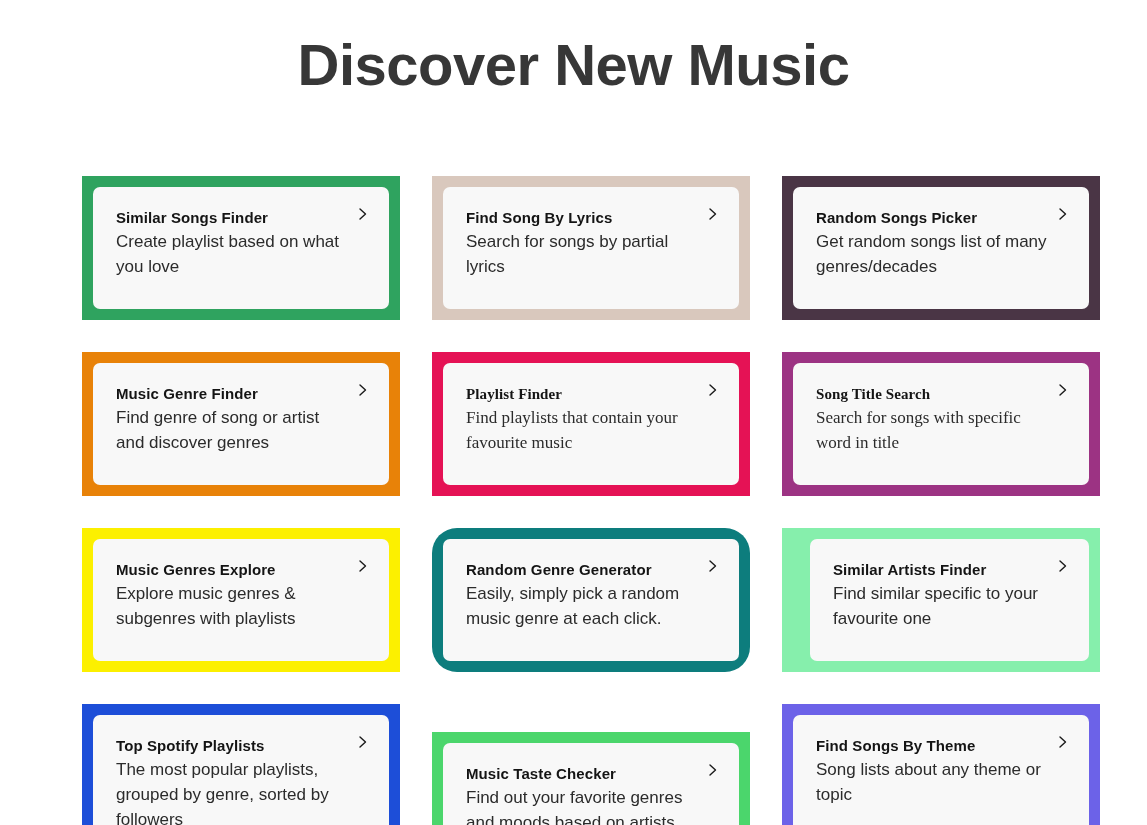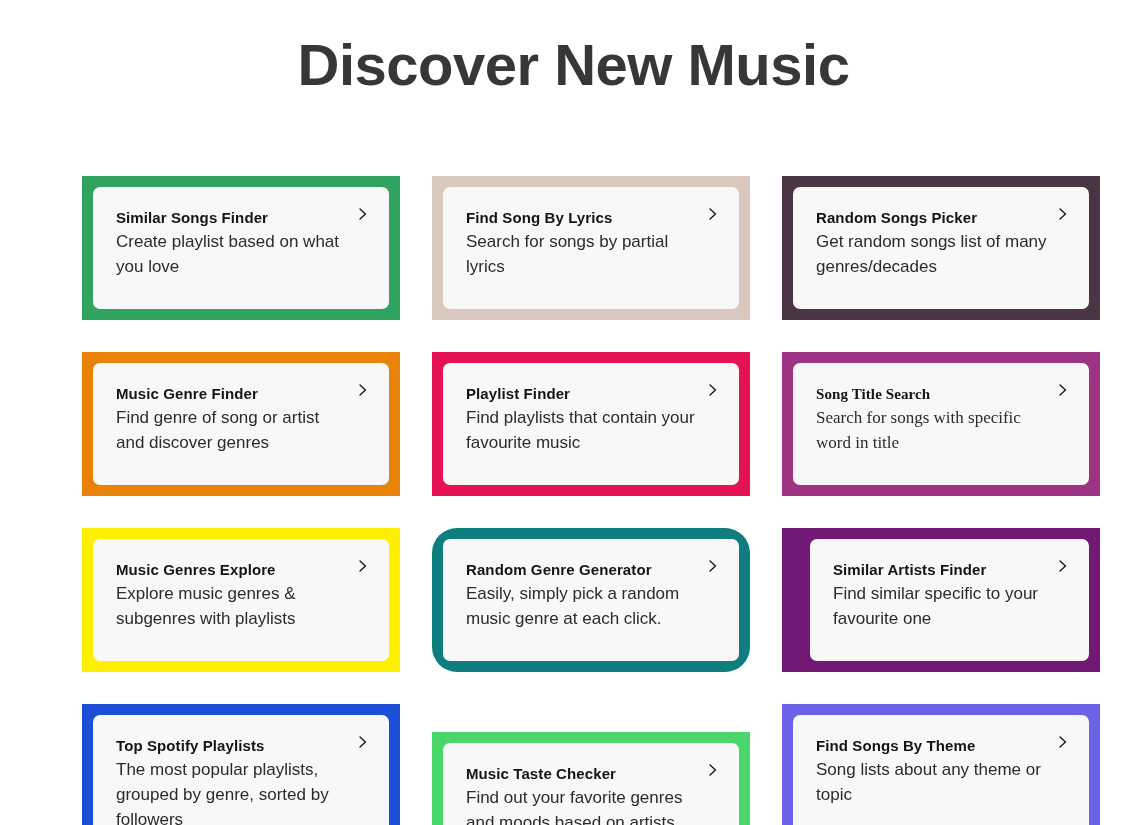--- a/index.html
+++ b/index.html
@@ -133,21 +133,21 @@
     <div class="card-inner">
       <div class="card-title">Music Genre Finder</div>
       <div class="card-desc">Find genre of song or artist and discover genres</div>
       <span class="chevron-icon">
         <svg viewBox="0 0 14 16" fill="none" xmlns="http://www.w3.org/2000/svg" aria-hidden="true">
           <path d="M4 3 L9.5 8 L4 13" stroke="currentColor" stroke-width="1.4" stroke-linecap="round" stroke-linejoin="round"></path>
         </svg>
       </span>
     </div>
   </a>
-      <a class="card" style="background: rgb(229, 18, 85);">
+      <a class="card" style="background: rgb(229, 18, 85); font-family: Liberation Serif, serif;">
     <div class="card-inner">
       <div class="card-title">Playlist Finder</div>
       <div class="card-desc">Find playlists that contain your favourite music</div>
       <span class="chevron-icon">
         <svg viewBox="0 0 14 16" fill="none" xmlns="http://www.w3.org/2000/svg" aria-hidden="true">
           <path d="M4 3 L9.5 8 L4 13" stroke="currentColor" stroke-width="1.4" stroke-linecap="round" stroke-linejoin="round"></path>
         </svg>
       </span>
     </div>
   </a>
@@ -177,21 +177,21 @@
     <div class="card-inner">
       <div class="card-title">Random Genre Generator</div>
       <div class="card-desc">Easily, simply pick a random music genre at each click.</div>
       <span class="chevron-icon">
         <svg viewBox="0 0 14 16" fill="none" xmlns="http://www.w3.org/2000/svg" aria-hidden="true">
           <path d="M4 3 L9.5 8 L4 13" stroke="currentColor" stroke-width="1.4" stroke-linecap="round" stroke-linejoin="round"></path>
         </svg>
       </span>
     </div>
   </a>
-      <a class="card" style="background: #701a75; padding-left: 28px;">
+      <a class="card" style="background: #86efac; padding-left: 28px;">
     <div class="card-inner">
       <div class="card-title">Similar Artists Finder</div>
       <div class="card-desc">Find similar specific to your favourite one</div>
       <span class="chevron-icon">
         <svg viewBox="0 0 14 16" fill="none" xmlns="http://www.w3.org/2000/svg" aria-hidden="true">
           <path d="M4 3 L9.5 8 L4 13" stroke="currentColor" stroke-width="1.4" stroke-linecap="round" stroke-linejoin="round"></path>
         </svg>
       </span>
     </div>
   </a>

